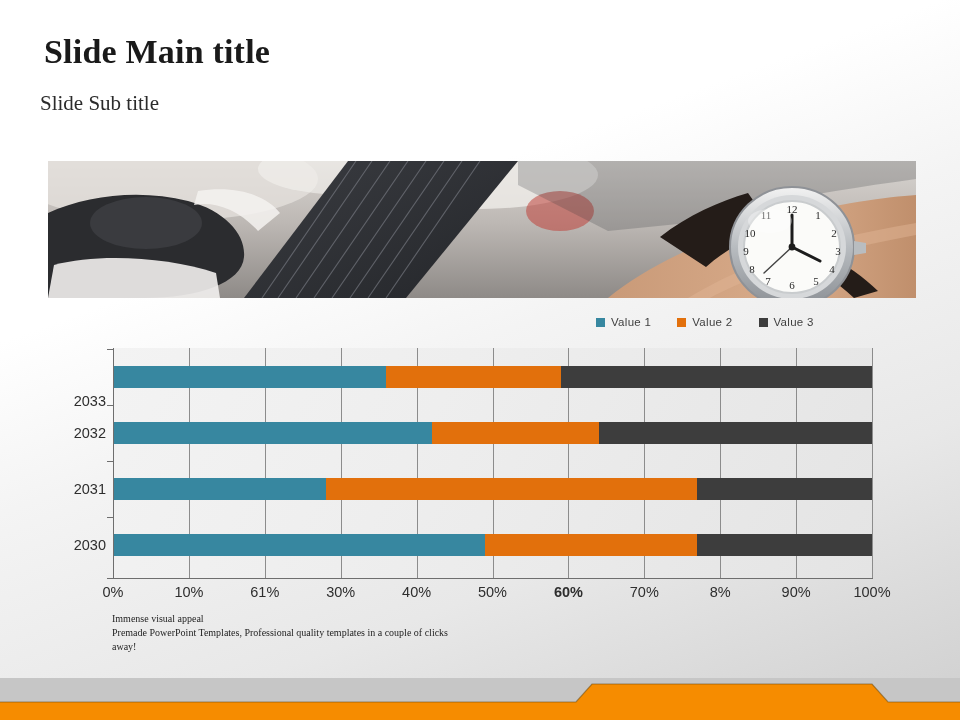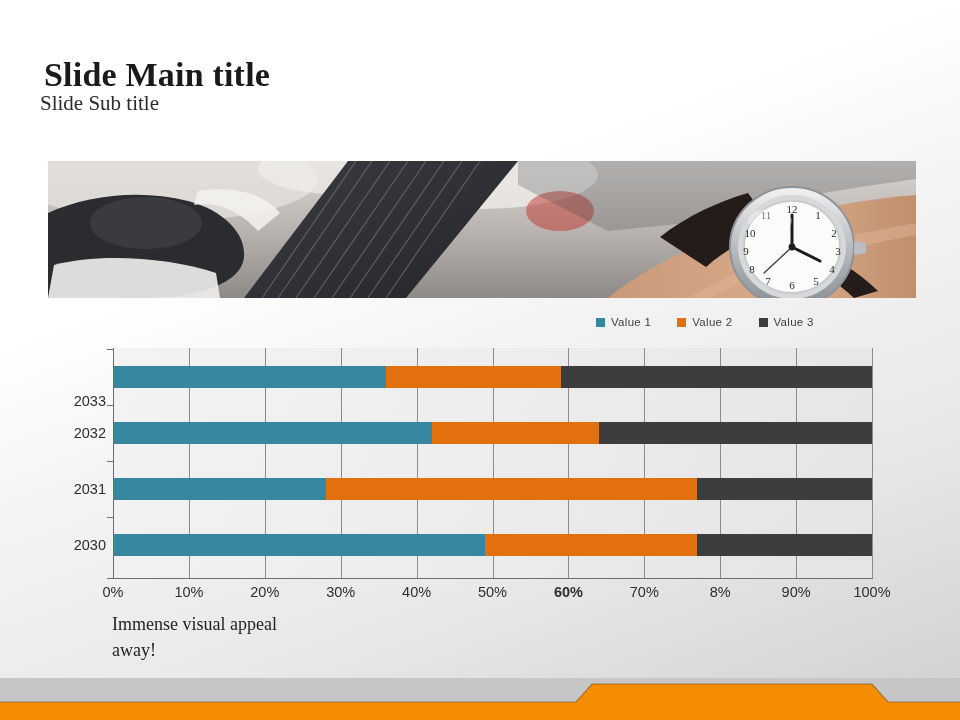--- a/index.html
+++ b/index.html
@@ -20,21 +20,21 @@
     height: 720px;
     background: linear-gradient(160deg, #ffffff 0%, #ffffff 32%, #f4f4f4 48%, #e8e8e8 72%, #d6d6d6 92%, #cfcfcf 100%);
     box-sizing: border-box;
     overflow: hidden;
   }
 
   
   .main-title {
     position: absolute;
     left: 44px;
-    top: 56px;
+    top: 33px;
     font-size: 34px;
     font-weight: bold;
     color: #1a1a1a;
     letter-spacing: 0.2px;
     line-height: 1.1;
     white-space: nowrap;
   }
   .sub-title {
     position: absolute;
     left: 40px;
@@ -182,21 +182,21 @@
     color: #2e2e2e;
     white-space: nowrap;
   }
 
   
   .caption {
     position: absolute;
     left: 112px;
     top: 612px;
     width: 700px;
-    font-size: 18px;
+    font-size: 10px;
     color: #232323;
     line-height: 1.42;
   }
   .caption div { white-space: nowrap; }
 
   
   .footer {
     position: absolute;
     left: 0;
     bottom: 0;
@@ -360,34 +360,35 @@
     <div id="minor-ticks">
         <div class="tick-minor" style="top: 1px;"></div>
         <div class="tick-minor" style="top: 57px;"></div>
         <div class="tick-minor" style="top: 113px;"></div>
         <div class="tick-minor" style="top: 169px;"></div>
         <div class="tick-minor" style="top: 230px;"></div>
       </div>
     <div class="x-labels" id="x-labels">
         <div class="x-label" style="left: 0px;">0%</div>
         <div class="x-label" style="left: 75.9px;">10%</div>
-        <div class="x-label" style="left: 151.8px;">20%</div>
+        <div class="x-label" style="left: 151.8px;">61%</div>
         <div class="x-label" style="left: 227.7px;">30%</div>
         <div class="x-label" style="left: 303.6px;">40%</div>
         <div class="x-label" style="left: 379.5px;">50%</div>
         <div class="x-label" style="left: 455.4px; font-weight: bold;">60%</div>
         <div class="x-label" style="left: 531.3px;">70%</div>
         <div class="x-label" style="left: 607.2px;">8%</div>
         <div class="x-label" style="left: 683.1px;">90%</div>
         <div class="x-label" style="left: 759px;">100%</div>
       </div>
   </div>
 
   <div class="caption">
     <div>Immense visual appeal</div>
+    <div>Premade PowerPoint Templates, Professional quality templates in a couple of clicks</div>
     <div>away!</div>
   </div>
 
   <div class="footer">
     <svg width="960" height="42" viewBox="0 0 960 42">
       <rect x="0" y="0" width="960" height="42" fill="#c6c6c6"></rect>
       <path d="M0,24 L576,24 L592,6 L872,6 L888,24 L960,24 L960,42 L0,42 Z" fill="#f68c00"></path>
       <path d="M0,24 L576,24 L592,6 L872,6 L888,24 L960,24" fill="none" stroke="#6b4a10" stroke-width="1.2" opacity="0.55"></path>
     </svg>
   </div>

